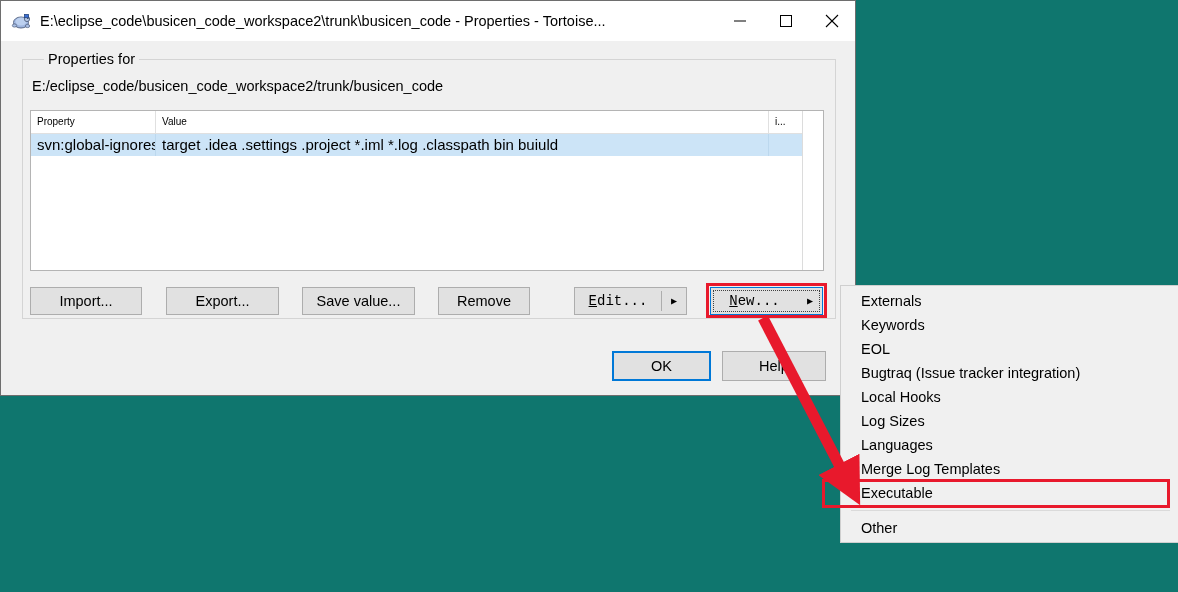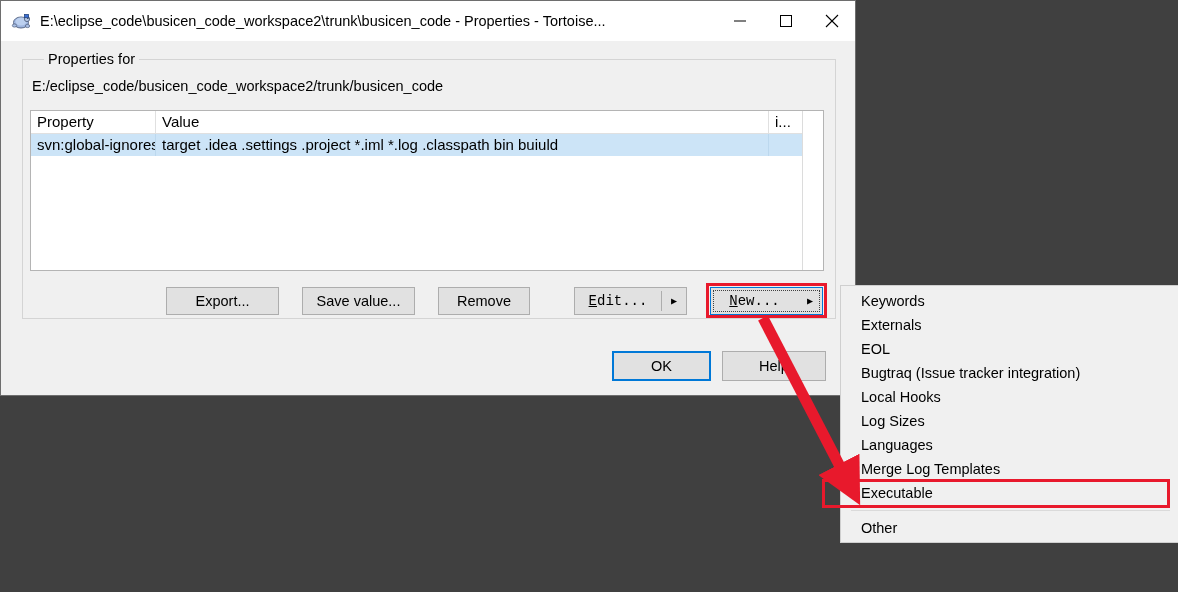--- a/index.html
+++ b/index.html
@@ -8,21 +8,21 @@
     width: 1178px;
     height: 592px;
     background: #ffffff;
     font-family: "Liberation Sans", sans-serif;
     overflow: hidden;
   }
   #root {
     position: relative;
     width: 1178px;
     height: 592px;
-    background: #404040;
+    background: #0f766e;
   }
 
   
   #dialog {
     position: absolute;
     left: 0px;
     top: 0px;
     width: 856px;
     height: 396px;
     background: #f0f0f0;
@@ -107,21 +107,21 @@
     display: flex;
     height: 23px;
     background: #ffffff;
     border-bottom: 1px solid #e0e0e0;
     box-sizing: border-box;
   }
   .col-prop { width: 125px; }
   .col-val  { width: 613px; }
   .col-i    { width: 32px; }
   .hcell {
-    font-size: 15px;
+    font-size: 10px;
     color: #000;
     padding-left: 6px;
     box-sizing: border-box;
     border-right: 1px solid #e0e0e0;
     line-height: 22px;
     overflow: hidden;
     white-space: nowrap;
   }
   .hcell:last-child { border-right: none; }
   #list-row {
@@ -310,20 +310,23 @@
         <div class="hcell col-i">i...</div>
       </div>
       <div id="list-row">
         <div class="rcell col-prop">svn:global-ignores</div>
         <div class="rcell col-val">target .idea .settings .project *.iml *.log .classpath bin buiuld</div>
         <div class="rcell col-i"></div>
       </div>
       <div id="list-scroll-col"></div>
     </div>
 
+    <div class="btn" id="btn-import">
+      <span>Import...</span>
+    </div>
     <div class="btn" id="btn-export">
       <span>Export...</span>
     </div>
     <div class="btn" id="btn-save">
       <span>Save value...</span>
     </div>
     <div class="btn" id="btn-remove">
       <span>Remove</span>
     </div>
 
@@ -348,22 +351,22 @@
     <div class="btn" id="btn-ok">
       <span>OK</span>
     </div>
     <div class="btn" id="btn-help">
       <span>Help</span>
     </div>
   </div>
 
   <div id="menu">
     <div id="menu-items">
+        <div class="menu-item">Externals</div>
         <div class="menu-item">Keywords</div>
-        <div class="menu-item">Externals</div>
         <div class="menu-item">EOL</div>
         <div class="menu-item">Bugtraq (Issue tracker integration)</div>
         <div class="menu-item">Local Hooks</div>
         <div class="menu-item">Log Sizes</div>
         <div class="menu-item">Languages</div>
         <div class="menu-item">Merge Log Templates</div>
         <div class="menu-item">Executable</div>
       </div>
     <div class="menu-sep"></div>
     <div id="menu-items-after">

